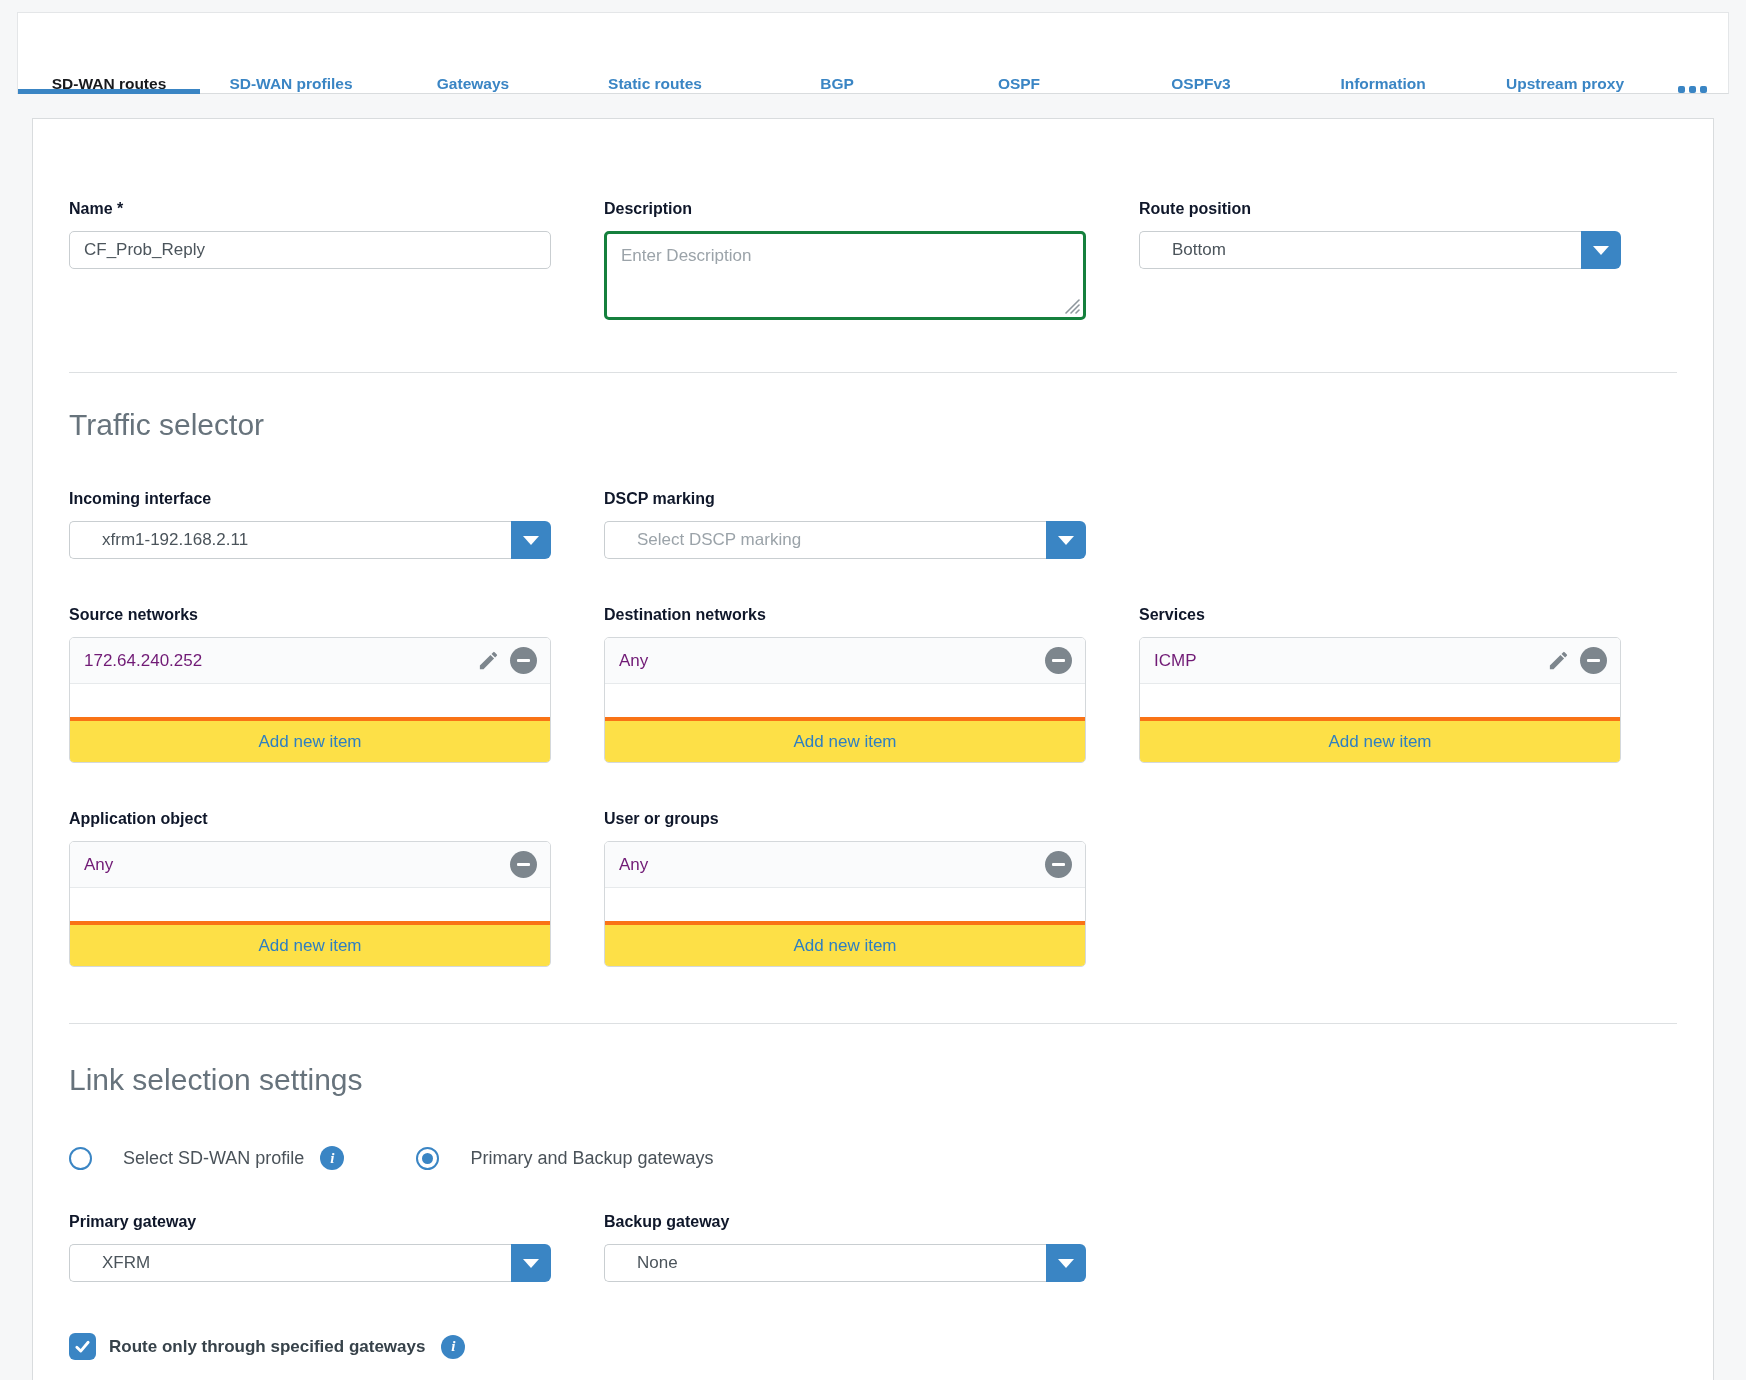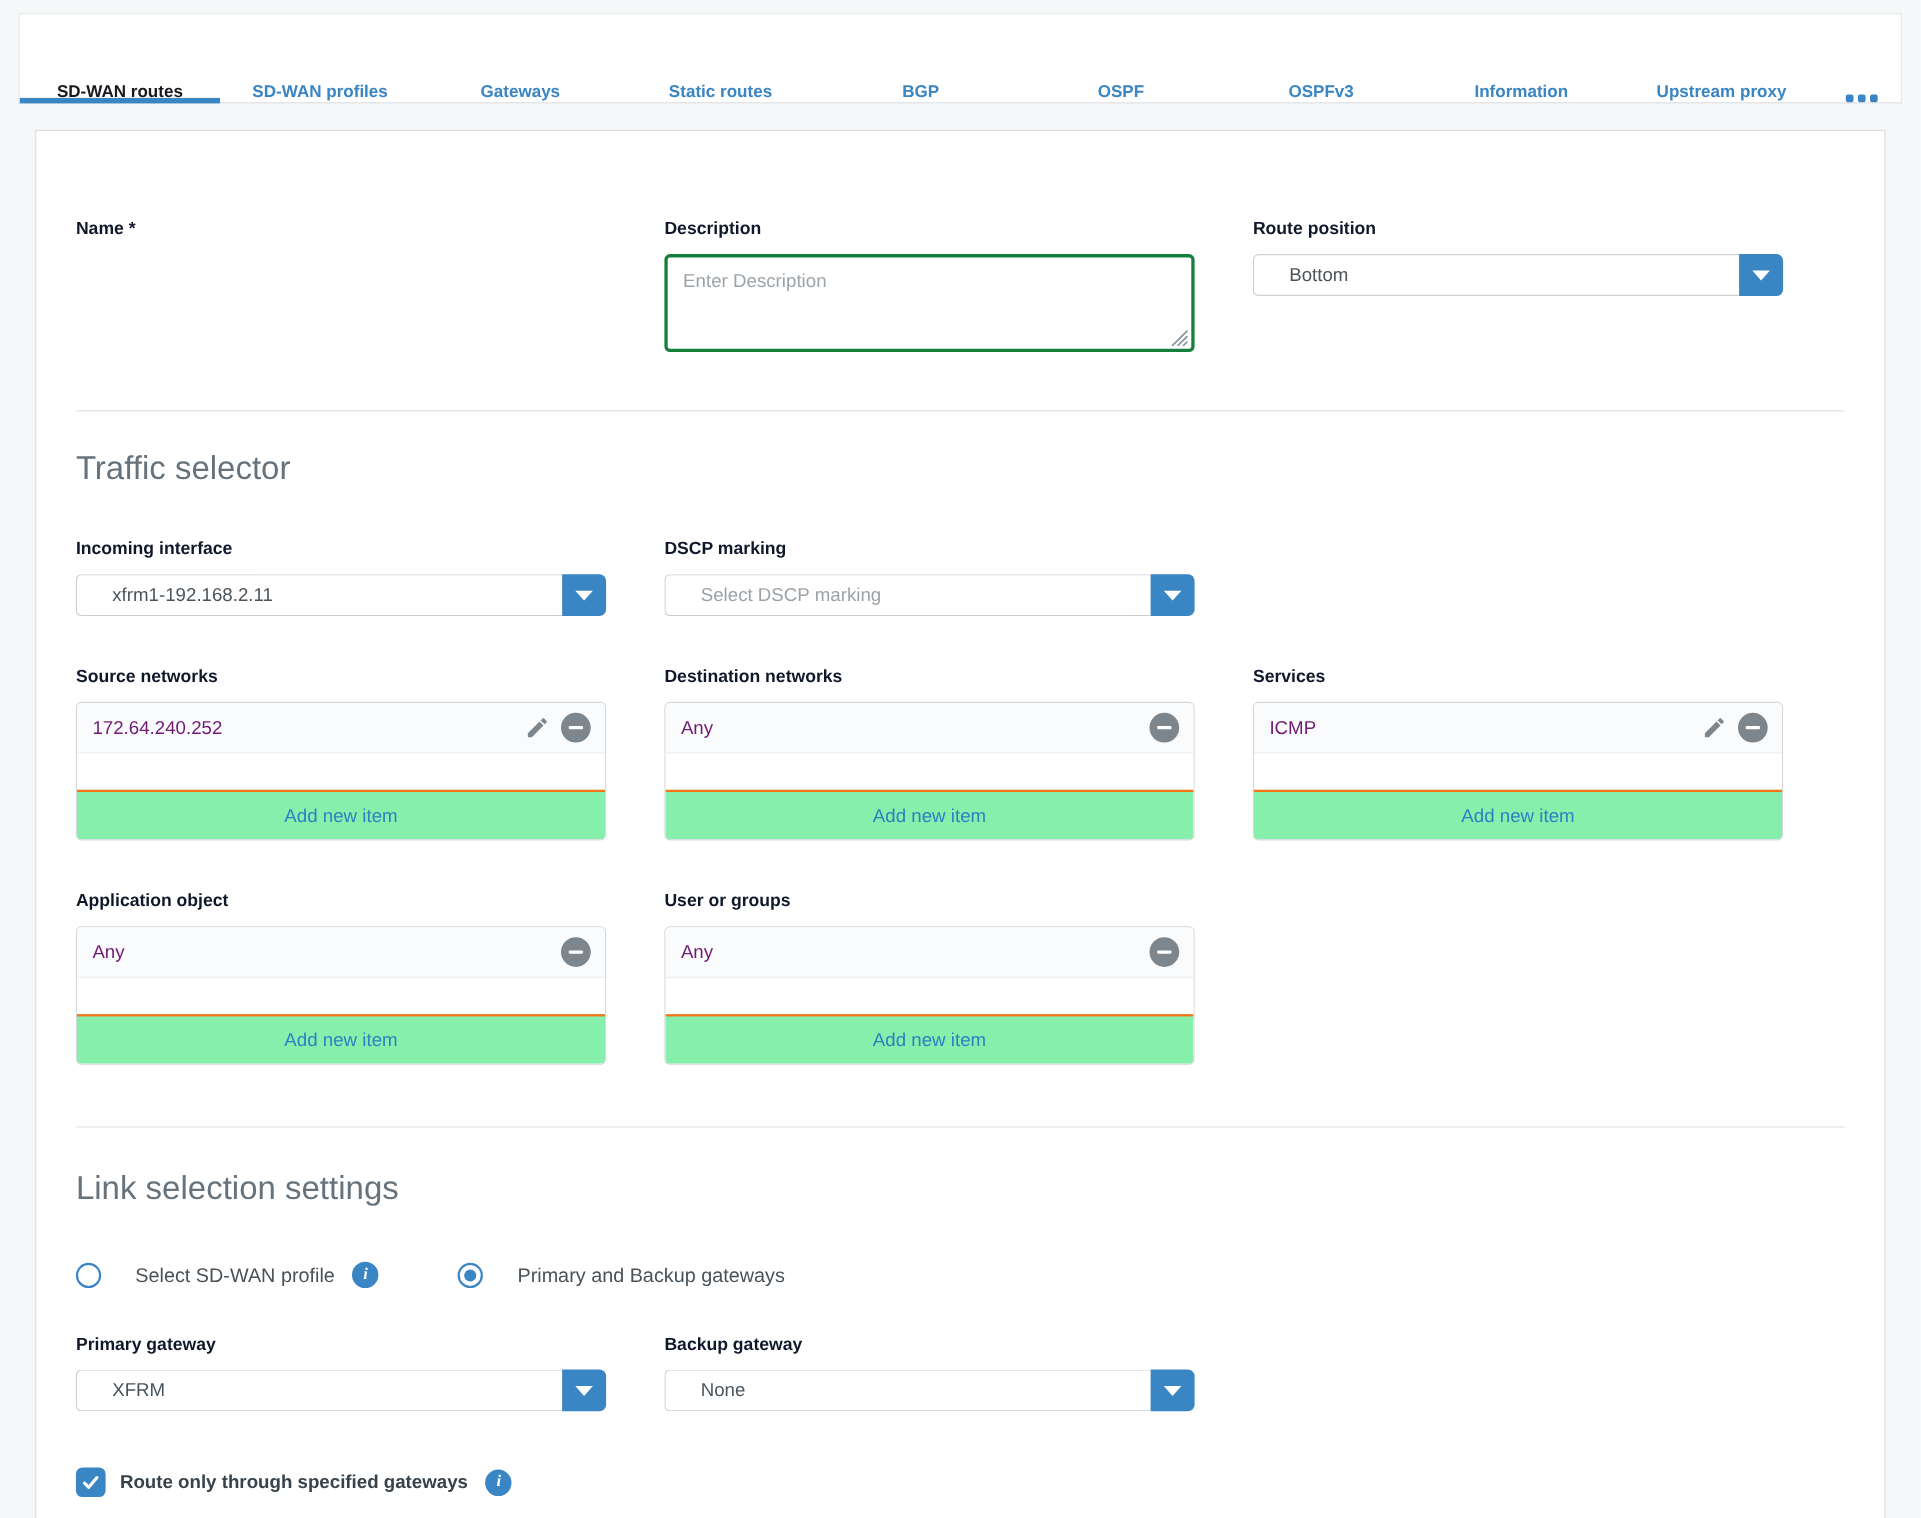--- a/index.html
+++ b/index.html
@@ -123,22 +123,22 @@
     padding:0 13px 0 14px;
     background:#fafbfc;
     border-bottom:1px solid #e7eaec;
     font-size:17px; color:#701a75;
   }
   .lb-item .grow { flex:1; }
   .lb-space { height:33px; background:#fff; }
   .lb-add {
     height:45px;
     display:flex; align-items:center; justify-content:center;
-    background:#86efac;
-    border-top:2px solid #f97316;
+    background:#fde047;
+    border-top:4px solid #f97316;
     font-size:17px; color:#2e7fc2;
     cursor:pointer;
   }
   .icon-edit { display:flex; margin-right:10px; cursor:pointer; }
   .icon-minus {
     width:27px; height:27px; border-radius:50%;
     background:#7d868d;
     display:flex; align-items:center; justify-content:center;
     cursor:pointer; flex:0 0 27px;
   }
@@ -194,20 +194,21 @@
     <span class="dot"></span>
     <span class="dot"></span>
   </div>
 </div>
 
 <div class="card">
 
   <div class="grid3">
     <div>
       <div class="field-label">Name *</div>
+      <input class="text-input" type="text" value="CF_Prob_Reply" style="">
     </div>
 
     <div>
       <div class="field-label">Description</div>
       <div class="textarea-wrap">
         <textarea class="desc-area" placeholder="Enter Description" style=""></textarea>
         <svg class="resize-handle" width="18" height="18" viewBox="0 0 18 18">
           <g stroke="#8e979d" stroke-width="1.6" stroke-linecap="round">
             <line x1="16" y1="3" x2="3" y2="16"></line>
             <line x1="16" y1="8" x2="8" y2="16"></line>

